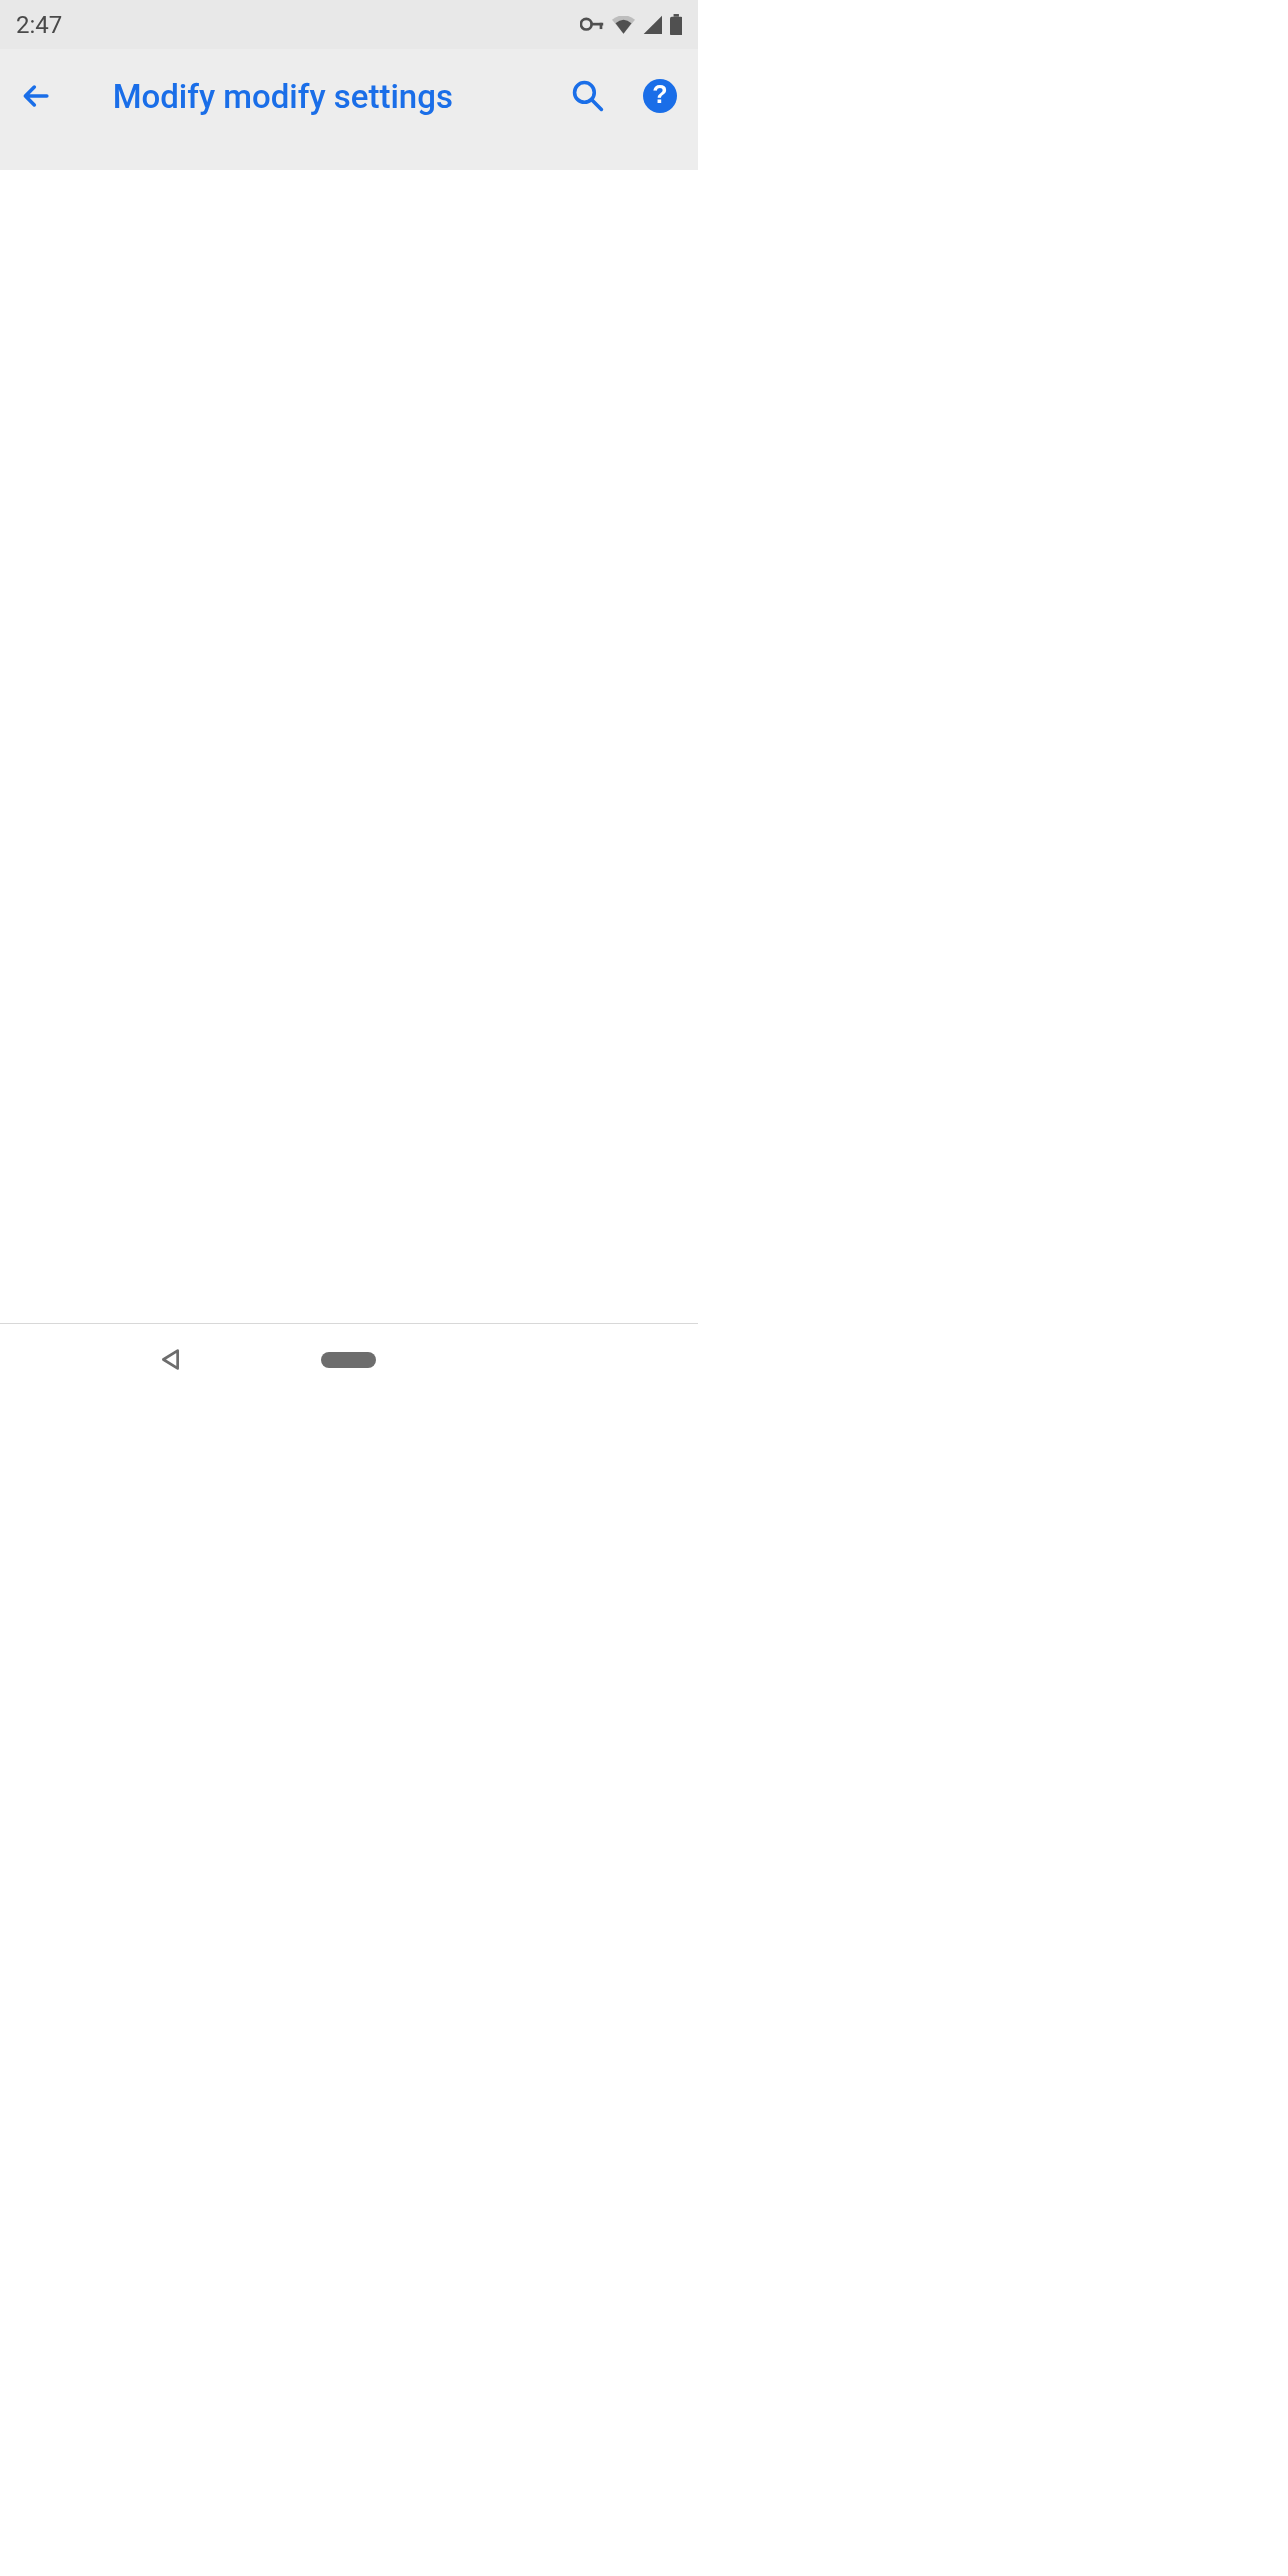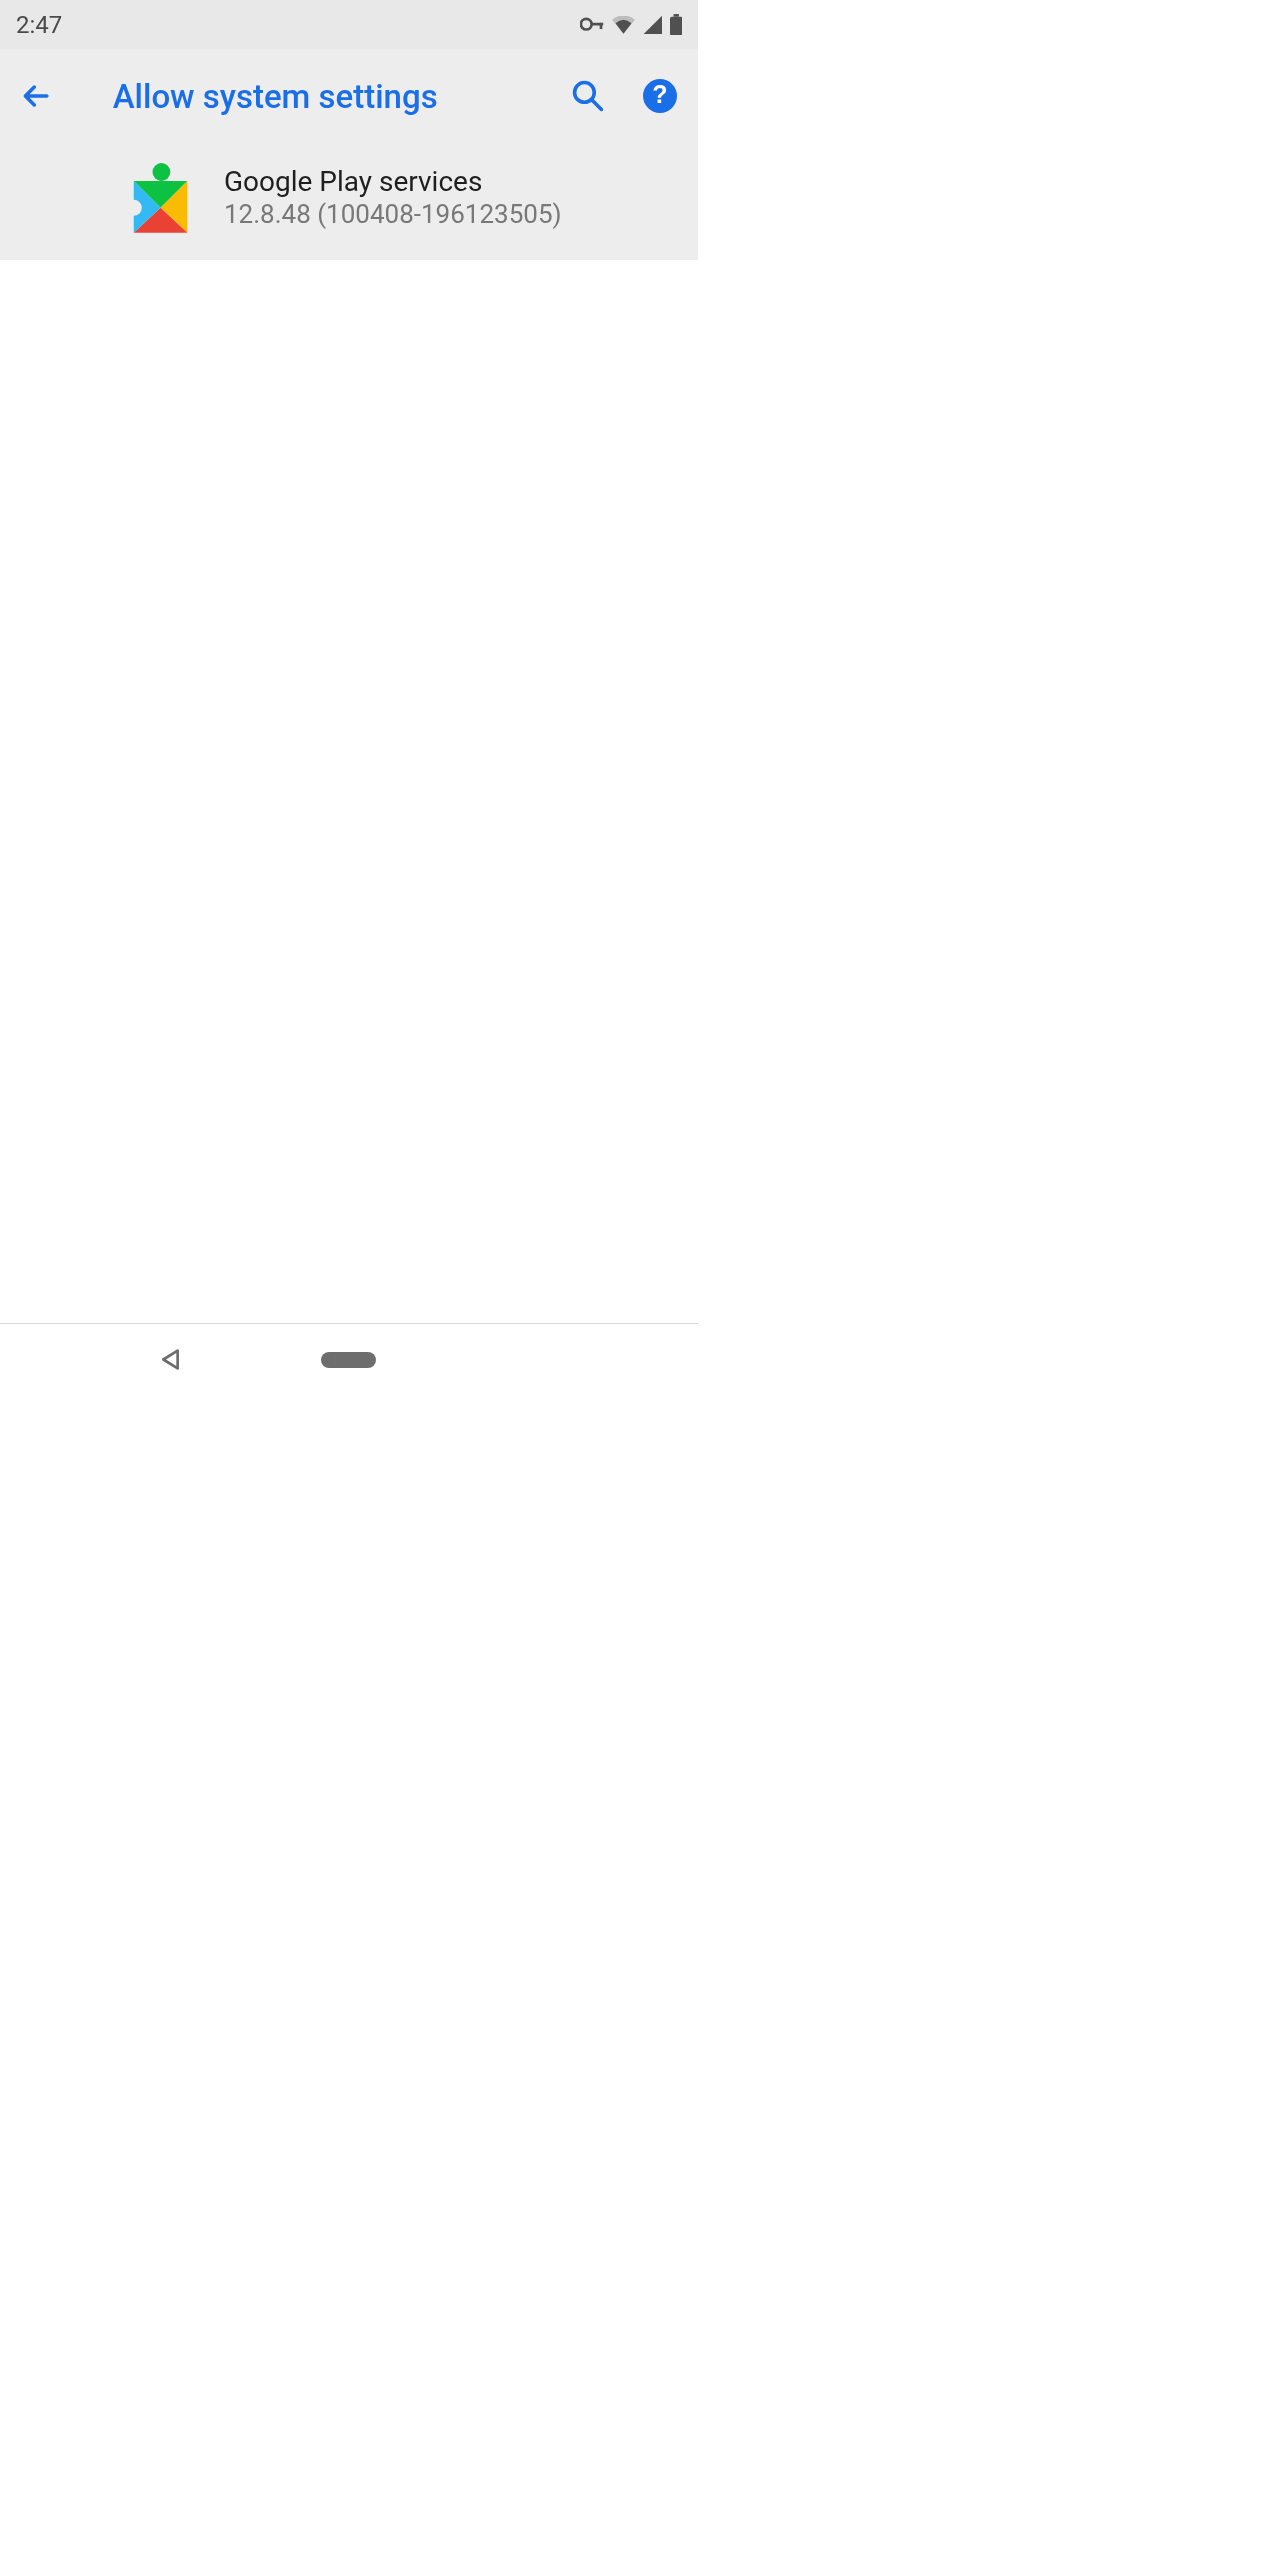--- a/index.html
+++ b/index.html
@@ -181,56 +181,37 @@
   </div>
 </div>
 
 <div class="header-section">
   <div class="app-bar">
     <div class="back-arrow">
       <svg width="34" height="34" viewBox="0 0 38 38">
         <path d="M 30 19 L 6 19 M 6 19 L 16 9 M 6 19 L 16 29" stroke="#1a6ee8" stroke-width="4" fill="none" stroke-linecap="round" stroke-linejoin="round"></path>
       </svg>
     </div>
-    <div class="title">Allow system settings</div>
+    <div class="title">Modify modify settings</div>
     <div class="action-icons">
       <div class="action-icon">
         <svg width="34" height="34" viewBox="0 0 38 38">
           <circle cx="15" cy="15" r="11" stroke="#1a6ee8" stroke-width="4" fill="none"></circle>
           <line x1="24" y1="24" x2="34" y2="34" stroke="#1a6ee8" stroke-width="4" stroke-linecap="round"></line>
         </svg>
       </div>
       <div class="action-icon">
         <svg width="34" height="34" viewBox="0 0 38 38">
           <circle cx="19" cy="19" r="19" fill="#1a6ee8"></circle>
           <text x="19" y="27" font-size="28" font-weight="bold" fill="#ffffff" text-anchor="middle" font-family="sans-serif">?</text>
         </svg>
       </div>
     </div>
   </div>
 
-  <div class="app-info">
-    <div class="app-icon">
-      <svg width="67" height="72" viewBox="0 0 75 80">
-
-        <circle cx="43" cy="12" r="10" fill="#0dc143"></circle>
-
-        <path d="M 12 22 L 72 22 L 42 52 Z" fill="#0dc143"></path>
-        <path d="M 72 22 L 72 80 L 42 52 Z" fill="#fabb05"></path>
-        <path d="M 72 80 L 12 80 L 42 52 Z" fill="#e94235"></path>
-        <path d="M 12 80 L 12 22 L 42 52 Z" fill="#34baf2"></path>
-
-        <circle cx="12" cy="52" r="9" fill="#ededed"></circle>
-      </svg>
-    </div>
-    <div class="app-details">
-      <span class="app-name">Google Play services</span>
-      <span class="app-version">12.8.48 (100408-196123505)</span>
-    </div>
-  </div>
 </div>
 
 <div class="content">
 </div>
 
 <div class="nav-bar">
   <div>
     <svg width="25" height="25" viewBox="0 0 28 28">
       <path d="M 22 4 L 6 14 L 22 24 Z" fill="none" stroke="#6d6d6d" stroke-width="3" stroke-linejoin="round"></path>
     </svg>

